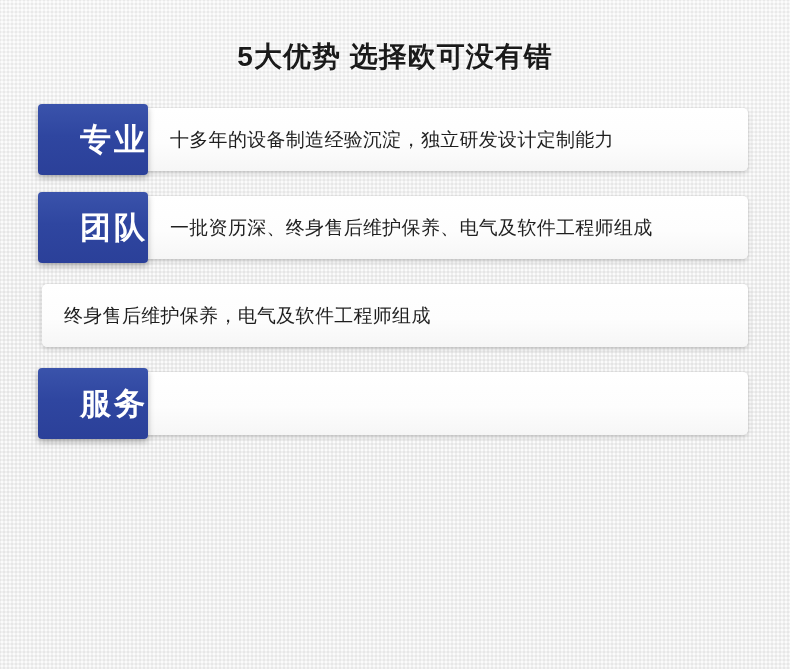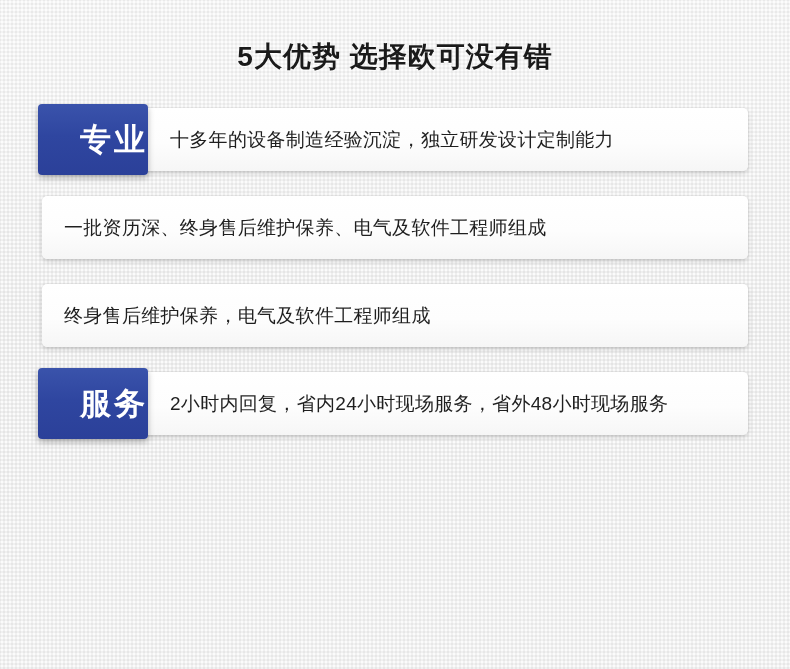--- a/index.html
+++ b/index.html
@@ -94,29 +94,31 @@
   <div class="list">
 
     <div class="row">
       <div class="badge">
         <span class="badge-text">专业</span>
       </div>
       <div class="desc">十多年的设备制造经验沉淀，独立研发设计定制能力</div>
     </div>
 
     <div class="row">
+      <div class="badge">
+        <span class="badge-text">团队</span>
+      </div>
       <div class="desc">一批资历深、终身售后维护保养、电气及软件工程师组成</div>
     </div>
 
 
     <div class="row">
       <div class="desc">终身售后维护保养，电气及软件工程师组成</div>
     </div>
 
     <div class="row">
       <div class="badge">
         <span class="badge-text">服务</span>
       </div>
-      <div class="desc">2小时内回复，省内24小时现场服务，省外48小时现场服务</div>
     </div>
 
   </div>
 </div>
 
 </body></html>

